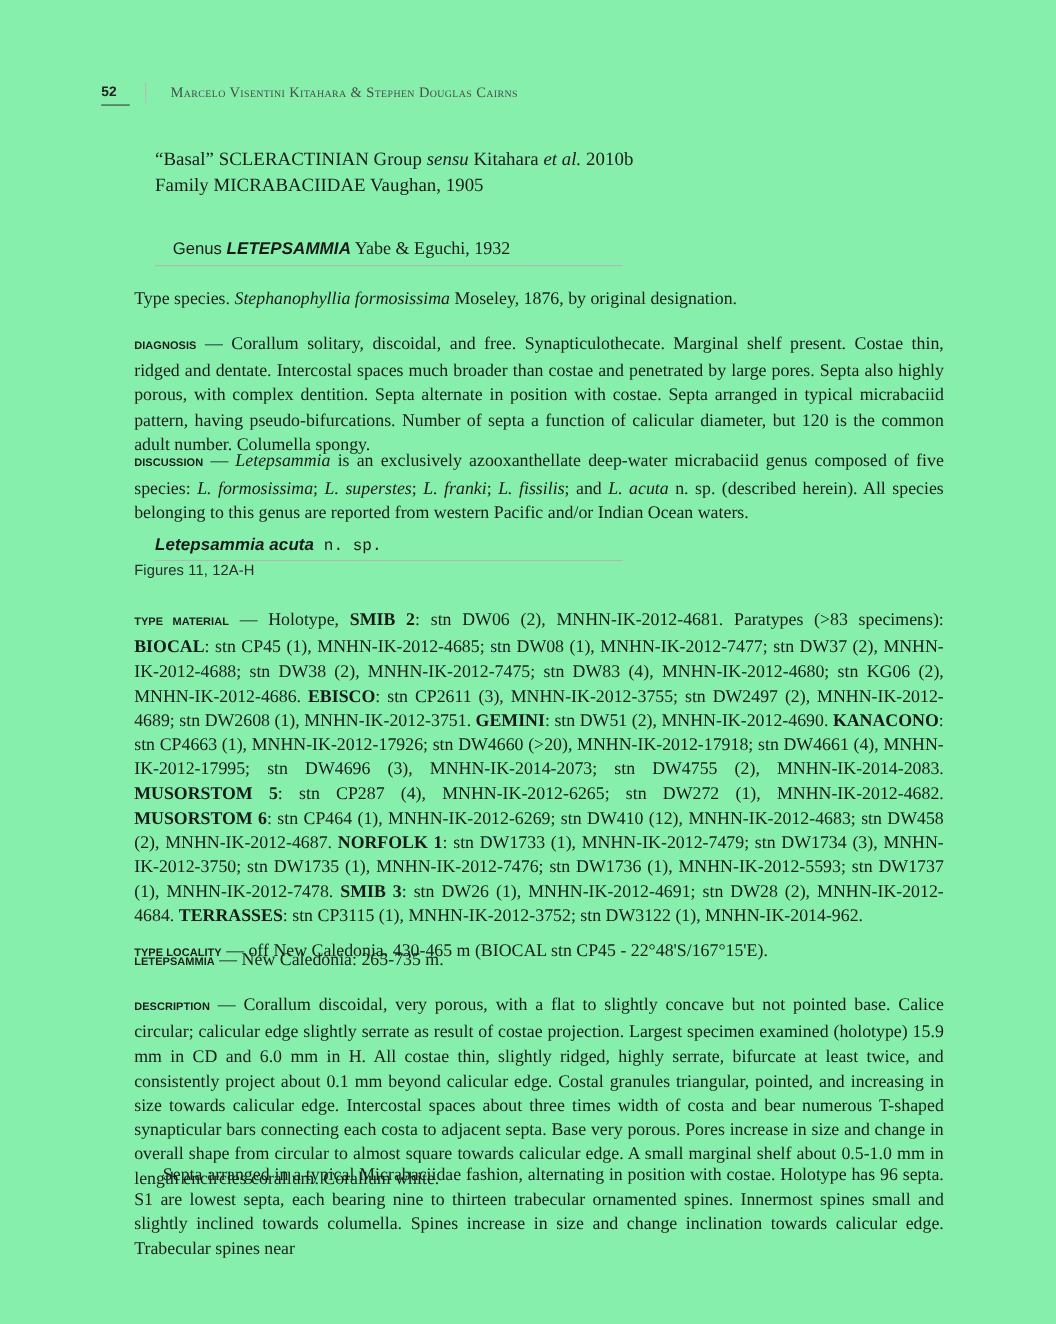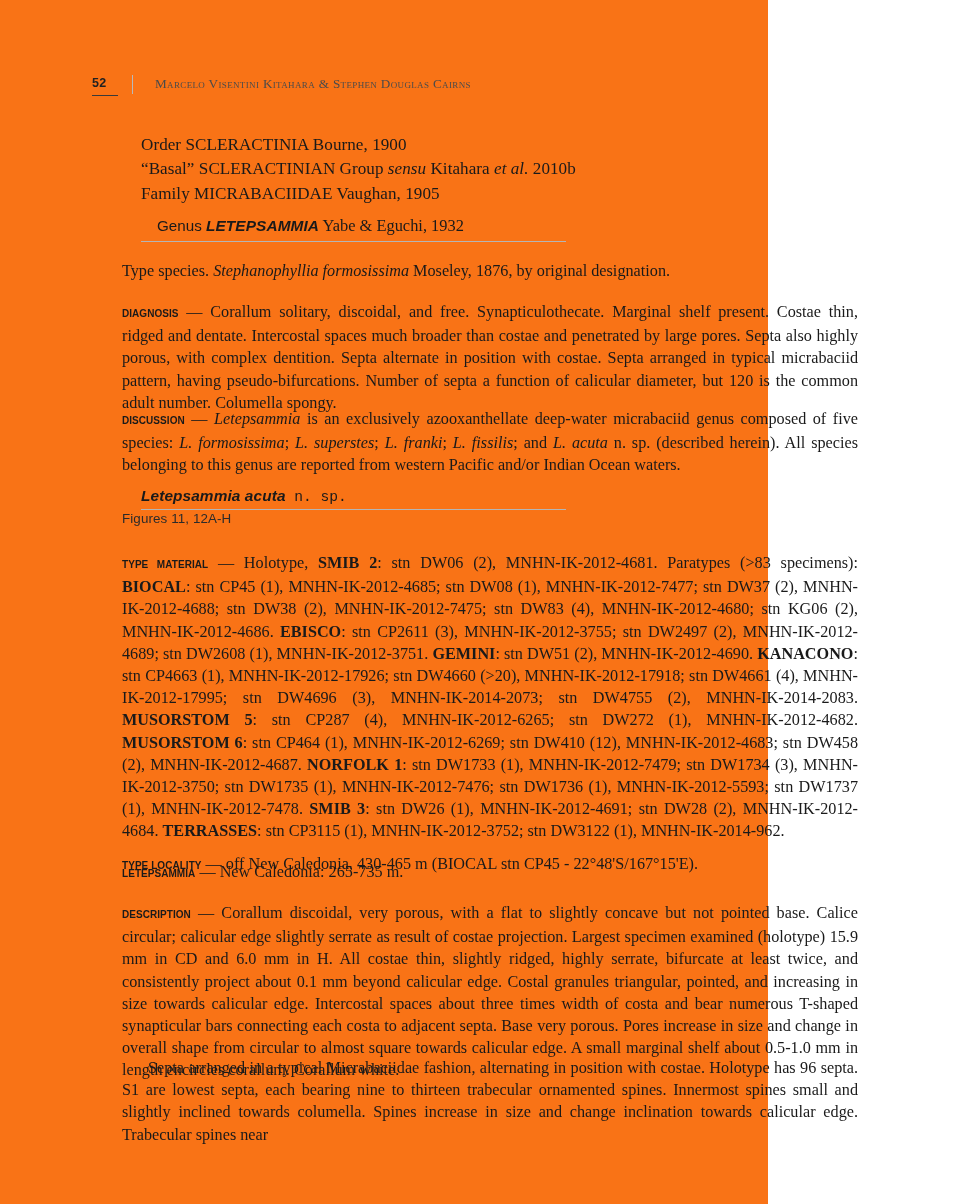--- a/index.html
+++ b/index.html
@@ -12,23 +12,23 @@
     height: 1204px;
     position: relative;
     font-family: "Liberation Serif", serif;
     color: #1a1a1a;
     overflow: hidden;
   }
 
   .page {
     position: absolute;
     left: 0; top: 0;
-    width: 768px;
+    width: 960px;
     height: 1204px;
-    background: #f97316;
+    background: #86efac;
   }
 
   
   .runhead {
     position: absolute;
     left: 92px;
     top: 76px;
     display: flex;
     align-items: flex-start;
     height: 26px;
@@ -193,21 +193,20 @@
       <span class="folio">52</span>
       <span class="folio-rule"></span>
     </div>
     <div class="head-divider"></div>
     <div class="runhead-title">Marcelo Visentini Kitahara &amp; Stephen Douglas Cairns</div>
   </div>
 
   <div class="col">
 
     <div class="taxon-block">
-      <div>Order SCLERACTINIA Bourne, 1900</div>
       <div><span>“Basal” SCLERACTINIAN Group </span><span class="it">sensu</span><span> Kitahara </span><span class="it">et al.</span><span> 2010b</span></div>
       <div>Family MICRABACIIDAE Vaughan, 1905</div>
     </div>
 
     <div class="genus-head">
       <span class="genus-label">Genus </span><span class="genus-name">LETEPSAMMIA</span><span class="genus-auth"> Yabe &amp; Eguchi, 1932</span>
     </div>
 
     <p class="body nojust" id="p-typespecies"><span>Type species. </span><span class="it">Stephanophyllia formosissima</span><span> Moseley, 1876, by original designation.</span></p>
 

